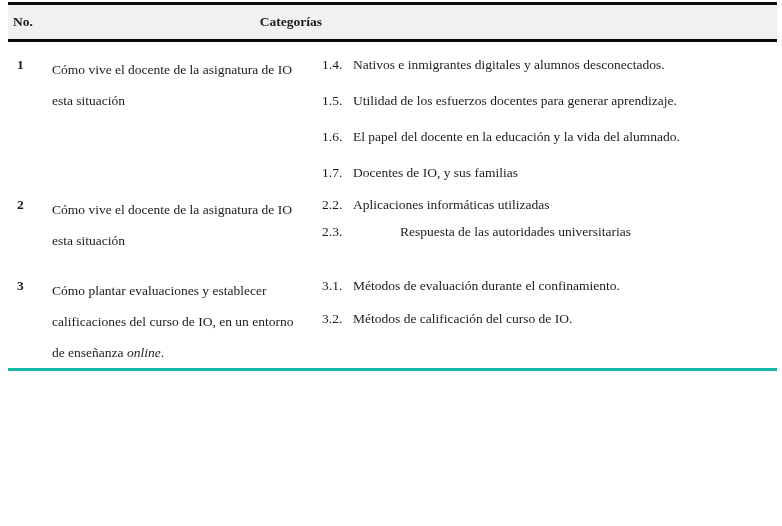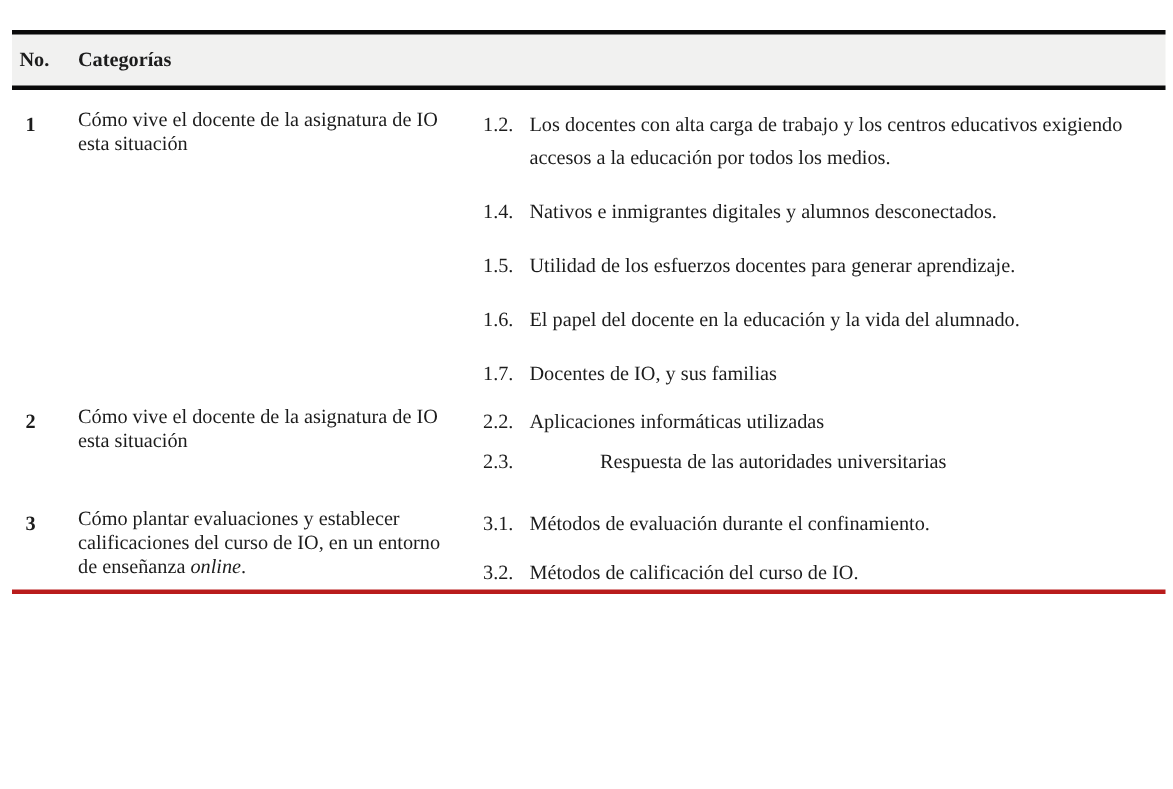--- a/index.html
+++ b/index.html
@@ -1,33 +1,33 @@
 <!DOCTYPE html>
 <html><head>
 <meta charset="utf-8">
 <style>
   html,body{margin:0;padding:0;}
   body{
     width:782px;height:526px;overflow:hidden;background:#ffffff;
     font-family:"Liberation Serif","DejaVu Serif",serif;
     color:#1c1c1c;position:relative;
   }
-  .tbl{position:absolute;left:8px;top:20px;width:769px;border-bottom:3px solid #b91c1c;}
+  .tbl{position:absolute;left:8px;top:2px;width:769px;border-bottom:3px solid #14b8a6;}
   .thead{
     display:grid;grid-template-columns:44px 270px 1fr;
     border-top:3px solid #0a0a0a;border-bottom:3px solid #0a0a0a;
     background:#f1f1f0;height:34px;align-items:center;
     font-weight:bold;font-size:13.5px;
   }
   .th-no{padding-left:5px;}
-  .th-center{text-align:left;}
+  .th-center{text-align:right;}
   .tbody{padding-top:12px;}
   .row{display:grid;grid-template-columns:44px 270px 1fr;align-items:start;}
   .c-no{padding-left:9px;font-weight:bold;font-size:13.5px;line-height:21.5px;}
-  .c-cat{font-size:13.5px;line-height:16px;padding-right:16px;}
+  .c-cat{font-size:13.5px;line-height:31px;padding-right:16px;}
   .c-cat i{font-style:italic;}
   .c-sub{font-size:13.5px;line-height:22px;}
   .sub{display:flex;}
   .sub .n{flex:0 0 31px;}
   .sub .t{flex:1;}
   .row1 .sub + .sub{margin-top:14px;}
   .row2{margin-top:10px;}
   .row2 .sub + .sub{margin-top:10px;}
   .row2 .sub:nth-child(2){margin-top:5px;gap:47px;}
   .row3{margin-top:19px;}
@@ -42,24 +42,20 @@
     <div class="th-no">No.</div>
     <div class="th-center">Categorías</div>
   </div>
 
   <div class="tbody">
 
     <div class="row row1">
       <div class="c-no">1</div>
       <div class="c-cat">Cómo vive el docente de la asignatura de IO esta situación</div>
       <div class="c-sub">
-        <div class="sub">
-            <span class="n">1.2.</span>
-            <span class="t">Los docentes con alta carga de trabajo y los centros educativos exigiendo accesos a la educación por todos los medios.</span>
-          </div>
         <div class="sub">
             <span class="n">1.4.</span>
             <span class="t">Nativos e inmigrantes digitales y alumnos desconectados.</span>
           </div>
         <div class="sub">
             <span class="n">1.5.</span>
             <span class="t">Utilidad de los esfuerzos docentes para generar aprendizaje.</span>
           </div>
         <div class="sub">
             <span class="n">1.6.</span>

